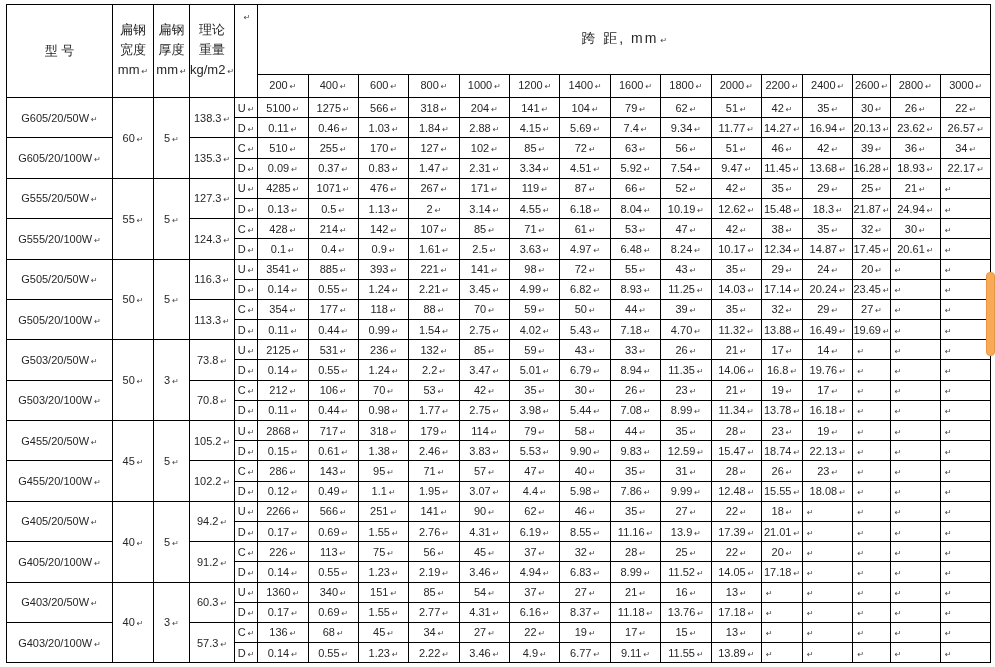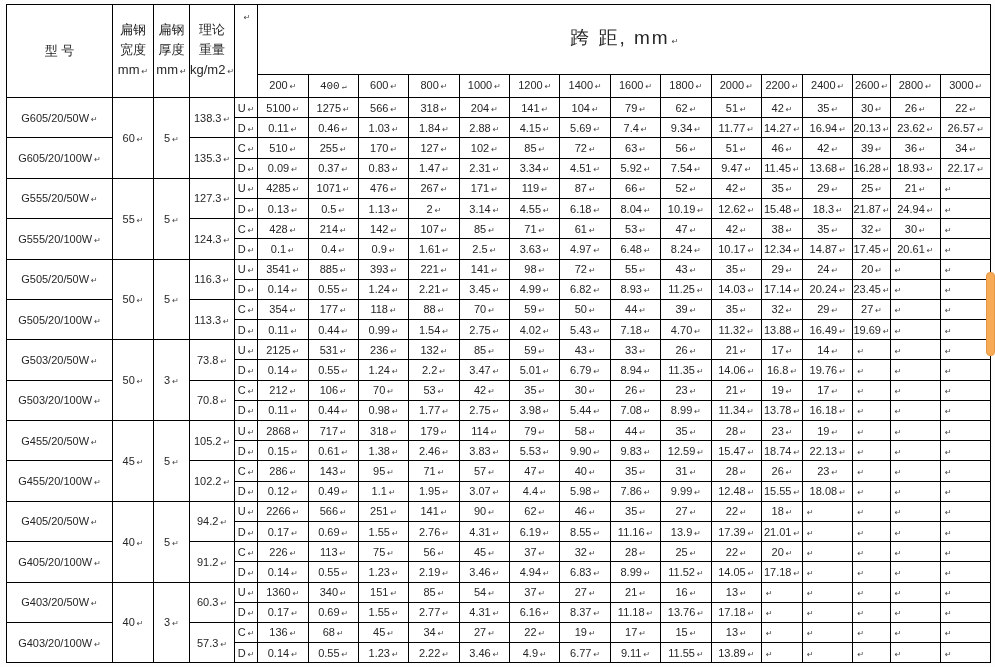--- a/index.html
+++ b/index.html
@@ -13,21 +13,21 @@
     margin:4px 0 0 6px;background:#fff;
   }
   th,td{
     border:1px solid #000;padding:0;text-align:center;vertical-align:middle;
     font-weight:normal;overflow:hidden;white-space:nowrap;
   }
   thead th{font-size:13px;line-height:20px;}
   thead .row-main{height:70px;}
   thead .row-sub{height:22px;border-radius:9px;}
   thead .sub{font-size:11px;}
-  .span-h span.t{letter-spacing:2px;font-size:19px;}
+  .span-h span.t{letter-spacing:2px;font-size:14px;}
   .blank-h{vertical-align:top;}
   .blank-h .m{display:inline-block;margin-top:3px;}
   tbody tr{height:20.2px;}
   tbody td{font-size:11px;}
   td.model{font-size:11px;}
   td.lbl{font-size:11px;}
   .m{font-size:8px;color:#444;margin-left:2px;vertical-align:baseline;}
   td.empty{text-align:left;}
   td.empty .m{margin-left:4px;}
   .scroll-thumb{
@@ -63,21 +63,21 @@
         <th rowspan="2">
           <div>理论</div>
           <div>重量</div>
           <div><span>kg/m2</span><span class="m">↵</span></div>
         </th>
         <th rowspan="2" class="blank-h"><span class="m">↵</span></th>
         <th colspan="15" class="span-h"><span class="t">跨 距, mm</span><span class="m">↵</span></th>
       </tr>
       <tr class="row-sub" id="spanRow">
           <th class="sub" style="width: 49.4px;"><span class="t">200</span><span class="m">↵</span></th>
-          <th class="sub" style="width: 49.4px; font-family: Liberation Mono, monospace;"><span class="t">400</span><span class="m">↵</span></th>
+          <th class="sub" style="width: 49.4px;"><span class="t">400</span><span class="m">↵</span></th>
           <th class="sub" style="width: 49.4px;"><span class="t">600</span><span class="m">↵</span></th>
           <th class="sub" style="width: 49.4px; margin-left: 44px;"><span class="t">800</span><span class="m">↵</span></th>
           <th class="sub" style="width: 49.4px;"><span class="t">1000</span><span class="m">↵</span></th>
           <th class="sub" style="width: 49.4px;"><span class="t">1200</span><span class="m">↵</span></th>
           <th class="sub" style="width: 49.4px;"><span class="t">1400</span><span class="m">↵</span></th>
           <th class="sub" style="width: 49.4px;"><span class="t">1600</span><span class="m">↵</span></th>
           <th class="sub" style="width: 49.4px;"><span class="t">1800</span><span class="m">↵</span></th>
           <th class="sub" style="width: 49.4px;"><span class="t">2000</span><span class="m">↵</span></th>
           <th class="sub" style="width: 40px;"><span class="t">2200</span><span class="m">↵</span></th>
           <th class="sub" style="width: 49.4px;"><span class="t">2400</span><span class="m">↵</span></th>

